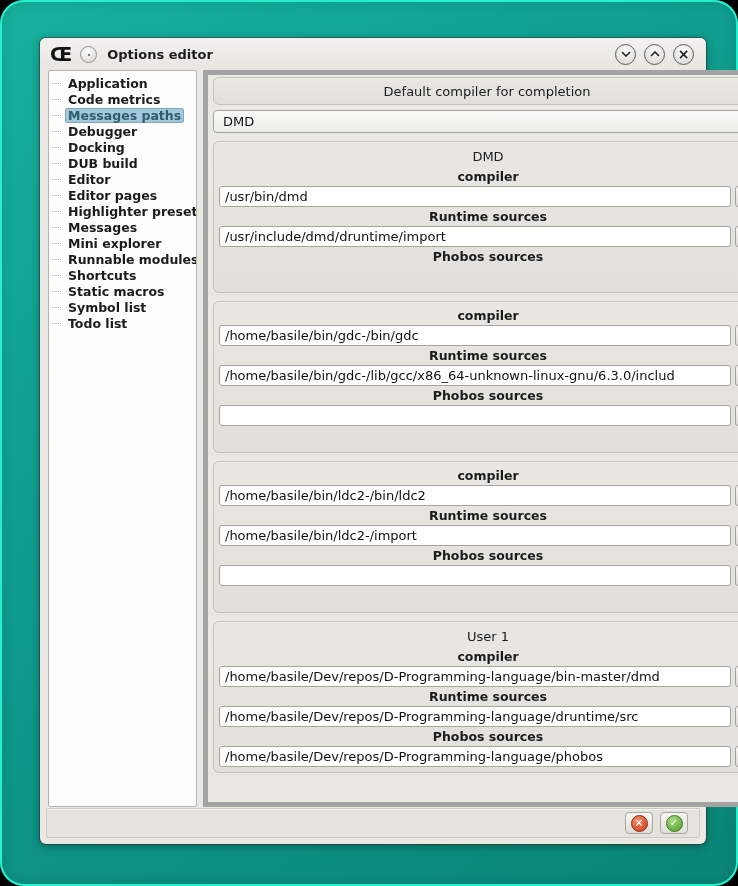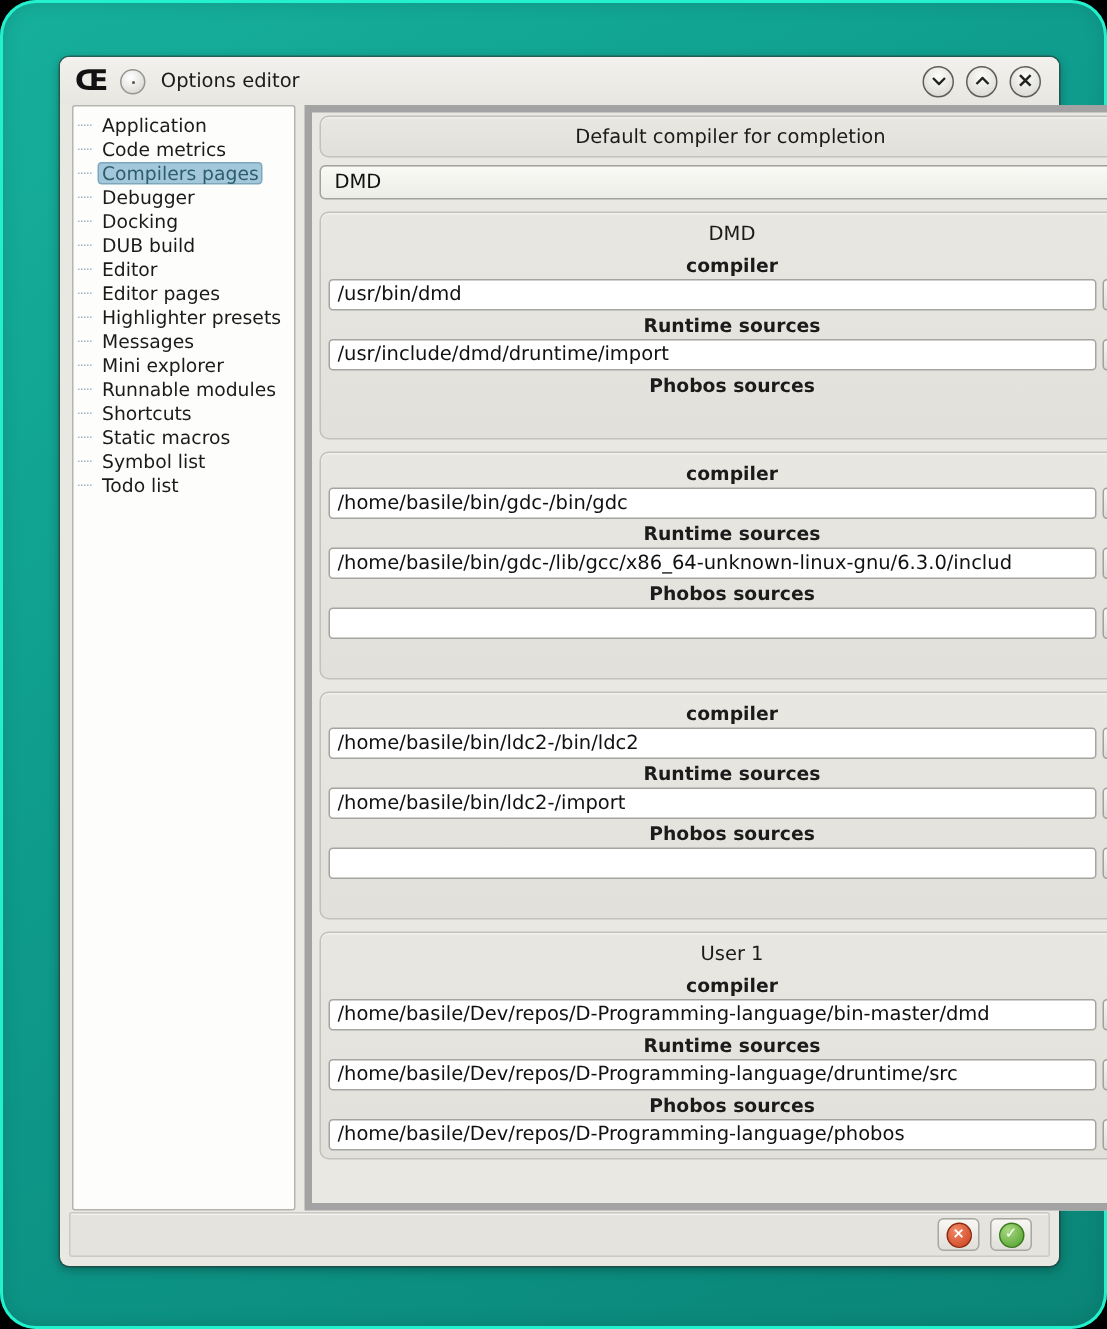--- a/index.html
+++ b/index.html
@@ -17,30 +17,30 @@
   
   .titlebar { position:absolute; left:0; top:0; right:0; height:32px;
     display:flex; align-items:center; padding:0 12px 0 10px;
     background:linear-gradient(#f2f1ed,#e7e6e1); border-radius:6px 6px 0 0; }
   .app-icon { font-size:19px; font-weight:600; color:#111; line-height:1; margin-right:8px; }
   .winmenu-btn { width:17px; height:17px; border-radius:50%;
     background:radial-gradient(circle at 40% 32%, #ffffff, #d2d1cc);
     border:1px solid #96958e; position:relative; margin-right:10px; }
   .winmenu-btn::after { content:""; position:absolute; left:7px; top:7px; width:2px; height:2px;
     border-radius:50%; background:#555; }
-  .titlebar .title { font-size:13px; color:#1b1b1b; flex:1; }
+  .titlebar .title { font-size:13px; color:#1b1b1b; flex:1;font-weight:bold; }
   .circle-btn { width:21px; height:21px; border-radius:50%; margin-left:8px;
     border:1px solid #5e5d58; background:radial-gradient(circle at 50% 32%, #fcfcf9, #d5d4cf);
     display:flex; align-items:center; justify-content:center; color:#222; }
   .circle-btn .x-glyph { font-size:14px; font-weight:bold; line-height:1; margin-top:-1px; }
 
   
   .sidebar { position:absolute; left:8px; top:32px; width:149px; height:737px;
     background:#fdfdfb; border:1px solid #b5b4af; border-radius:2px; padding:4px 0 0 3px; overflow:hidden; }
-  .side-item { height:16px; display:flex; align-items:center; font-size:12.5px; color:#1b1b1b; white-space:nowrap; }
+  .side-item { height:16px; display:flex; align-items:center; font-size:12.5px; color:#1b1b1b; white-space:nowrap;font-weight:bold; }
   .tree-dash { width:9px; border-top:1px dotted #9db5c4; margin-right:4px; flex:none; }
   .side-item .lbl { padding:0 3px; border-radius:3px; line-height:15px; }
   .side-item.selected .lbl { background:#a3c8dc; box-shadow:0 0 0 1px #7fa7bb inset; color:#2e5d6b; }
 
   
   .content { position:absolute; left:163px; top:32px; width:589px; height:737px;
     border:5px solid #a3a3a3; background:#e9e8e3; display:flex; overflow:hidden; }
   .fields { flex:1; padding:2px 4px 0 5px; overflow:hidden; }
 
   .panel { border:1px solid #c2c1bb; border-radius:6px;
@@ -114,21 +114,21 @@
       <div class="side-item">
           <span class="tree-dash"></span>
           <span class="lbl">Application</span>
         </div>
       <div class="side-item">
           <span class="tree-dash"></span>
           <span class="lbl">Code metrics</span>
         </div>
       <div class="side-item selected">
           <span class="tree-dash"></span>
-          <span class="lbl">Compilers pages</span>
+          <span class="lbl">Messages paths</span>
         </div>
       <div class="side-item">
           <span class="tree-dash"></span>
           <span class="lbl">Debugger</span>
         </div>
       <div class="side-item">
           <span class="tree-dash"></span>
           <span class="lbl">Docking</span>
         </div>
       <div class="side-item">

